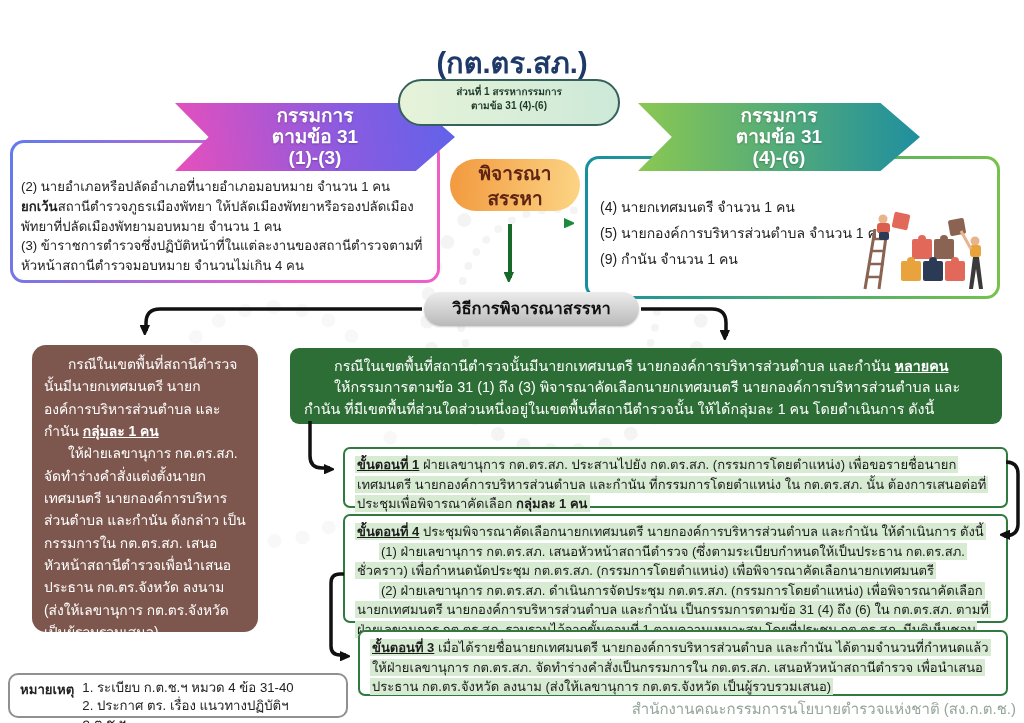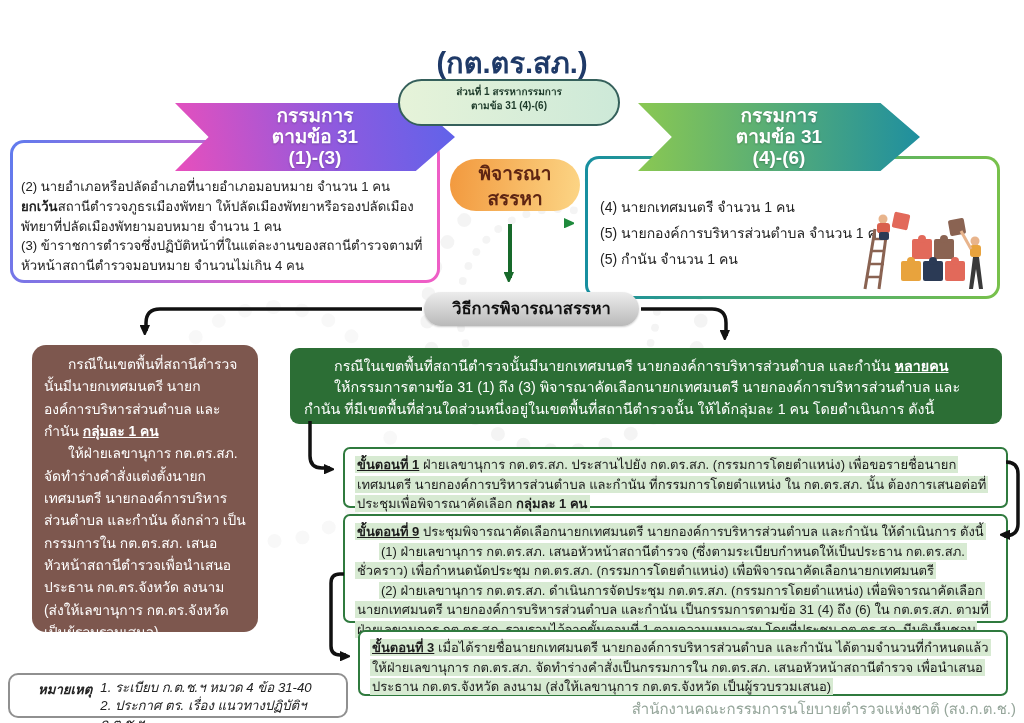--- a/index.html
+++ b/index.html
@@ -62,22 +62,22 @@
     font-size:13px;color:#1c1c1c;line-height:1.5;padding:6px 10px;box-sizing:border-box;z-index:3;}
   .step1{left:343px;top:447px;width:665px;height:61px;}
   .step2{left:343px;top:514px;width:665px;height:109px;}
   .step3{left:358px;top:630px;width:650px;height:66px;}
   .hl{background:#d7ead2;box-decoration-break:clone;-webkit-box-decoration-break:clone;padding:1px 2px;}
   .step p{margin:0;}
   .step .sub{text-indent:24px;}
   .step-label{font-weight:bold;text-decoration:underline;}
 
   .note-box{position:absolute;left:8px;top:673px;width:340px;height:45px;border:2.5px solid #909090;
-    border-radius:10px;background:#fff;font-size:13.2px;color:#222;padding:4px 28px;box-sizing:border-box;
-    display:flex;gap:8px;z-index:3;font-style:italic;}
+    border-radius:10px;background:#fff;font-size:13.2px;color:#222;padding:4px 10px;box-sizing:border-box;
+    display:flex;gap:8px;z-index:3;}
   .note-label{font-weight:bold;white-space:nowrap;}
   .note-lines{line-height:1.35;}
 
   .footer{position:absolute;right:8px;top:697px;width:600px;text-align:right;
     font-size:15px;color:#96a69b;z-index:3;}
 
   .connectors{position:absolute;left:0;top:0;width:1024px;height:723px;z-index:5;pointer-events:none;}
 
   .illus{position:absolute;right:8px;bottom:2px;width:140px;height:85px;}
 </style>
@@ -116,21 +116,21 @@
 
   <div class="chevron chev-right">
     <div>กรรมการ</div>
     <div>ตามข้อ 31</div>
     <div>(4)-(6)</div>
   </div>
   <div class="gwrap gwrap-right">
     <div class="gbox gbox-right">
       <div>(4) นายกเทศมนตรี จำนวน 1 คน</div>
       <div>(5) นายกองค์การบริหารส่วนตำบล จำนวน 1 คน</div>
-      <div>(5) กำนัน จำนวน 1 คน</div>
+      <div>(9) กำนัน จำนวน 1 คน</div>
       <svg class="illus" viewBox="0 0 140 85">
         <g>
           <line x1="16" y1="80" x2="26" y2="20" stroke="#8a6352" stroke-width="3"></line>
           <line x1="30" y1="80" x2="38" y2="20" stroke="#8a6352" stroke-width="3"></line>
           <line x1="19" y1="68" x2="33" y2="68" stroke="#8a6352" stroke-width="2.5"></line>
           <line x1="21" y1="55" x2="35" y2="55" stroke="#8a6352" stroke-width="2.5"></line>
           <line x1="23" y1="42" x2="36" y2="42" stroke="#8a6352" stroke-width="2.5"></line>
           <line x1="25" y1="30" x2="37" y2="30" stroke="#8a6352" stroke-width="2.5"></line>
         </g>
         <g>
@@ -172,21 +172,21 @@
   <div class="green-box">
     <p><span>กรณีในเขตพื้นที่สถานีตำรวจนั้นมีนายกเทศมนตรี นายกองค์การบริหารส่วนตำบล และกำนัน </span><span class="bu">หลายคน</span></p>
     <p>ให้กรรมการตามข้อ 31 (1) ถึง (3) พิจารณาคัดเลือกนายกเทศมนตรี นายกองค์การบริหารส่วนตำบล และกำนัน ที่มีเขตพื้นที่ส่วนใดส่วนหนึ่งอยู่ในเขตพื้นที่สถานีตำรวจนั้น ให้ได้กลุ่มละ 1 คน โดยดำเนินการ ดังนี้</p>
   </div>
 
   <div class="step step1">
     <p><span class="hl"><span class="step-label">ขั้นตอนที่ 1</span><span> ฝ่ายเลขานุการ กต.ตร.สภ. ประสานไปยัง กต.ตร.สภ. (กรรมการโดยตำแหน่ง) เพื่อขอรายชื่อนายกเทศมนตรี นายกองค์การบริหารส่วนตำบล และกำนัน ที่กรรมการโดยตำแหน่ง ใน กต.ตร.สภ. นั้น ต้องการเสนอต่อที่ประชุมเพื่อพิจารณาคัดเลือก </span><span class="b">กลุ่มละ 1 คน</span></span></p>
   </div>
 
   <div class="step step2">
-    <p><span class="hl"><span class="step-label">ขั้นตอนที่ 9</span><span> ประชุมพิจารณาคัดเลือกนายกเทศมนตรี นายกองค์การบริหารส่วนตำบล และกำนัน ให้ดำเนินการ ดังนี้</span></span></p>
+    <p><span class="hl"><span class="step-label">ขั้นตอนที่ 4</span><span> ประชุมพิจารณาคัดเลือกนายกเทศมนตรี นายกองค์การบริหารส่วนตำบล และกำนัน ให้ดำเนินการ ดังนี้</span></span></p>
     <p class="sub"><span class="hl">(1) ฝ่ายเลขานุการ กต.ตร.สภ. เสนอหัวหน้าสถานีตำรวจ (ซึ่งตามระเบียบกำหนดให้เป็นประธาน กต.ตร.สภ. ชั่วคราว) เพื่อกำหนดนัดประชุม กต.ตร.สภ. (กรรมการโดยตำแหน่ง) เพื่อพิจารณาคัดเลือกนายกเทศมนตรี</span></p>
     <p class="sub"><span class="hl">(2) ฝ่ายเลขานุการ กต.ตร.สภ. ดำเนินการจัดประชุม กต.ตร.สภ. (กรรมการโดยตำแหน่ง) เพื่อพิจารณาคัดเลือกนายกเทศมนตรี นายกองค์การบริหารส่วนตำบล และกำนัน เป็นกรรมการตามข้อ 31 (4) ถึง (6) ใน กต.ตร.สภ. ตามที่ฝ่ายเลขานุการ กต.ตร.สภ. รวบรวมไว้จากขั้นตอนที่ 1 ตามความเหมาะสม โดยที่ประชุม กต.ตร.สภ. มีมติเห็นชอบ</span></p>
   </div>
 
   <div class="step step3">
     <p><span class="hl"><span class="step-label">ขั้นตอนที่ 3</span><span> เมื่อได้รายชื่อนายกเทศมนตรี นายกองค์การบริหารส่วนตำบล และกำนัน ได้ตามจำนวนที่กำหนดแล้ว ให้ฝ่ายเลขานุการ กต.ตร.สภ. จัดทำร่างคำสั่งเป็นกรรมการใน กต.ตร.สภ. เสนอหัวหน้าสถานีตำรวจ เพื่อนำเสนอประธาน กต.ตร.จังหวัด ลงนาม (ส่งให้เลขานุการ กต.ตร.จังหวัด เป็นผู้รวบรวมเสนอ)</span></span></p>
   </div>
 
   <div class="note-box">
     <div class="note-label">หมายเหตุ</div>

